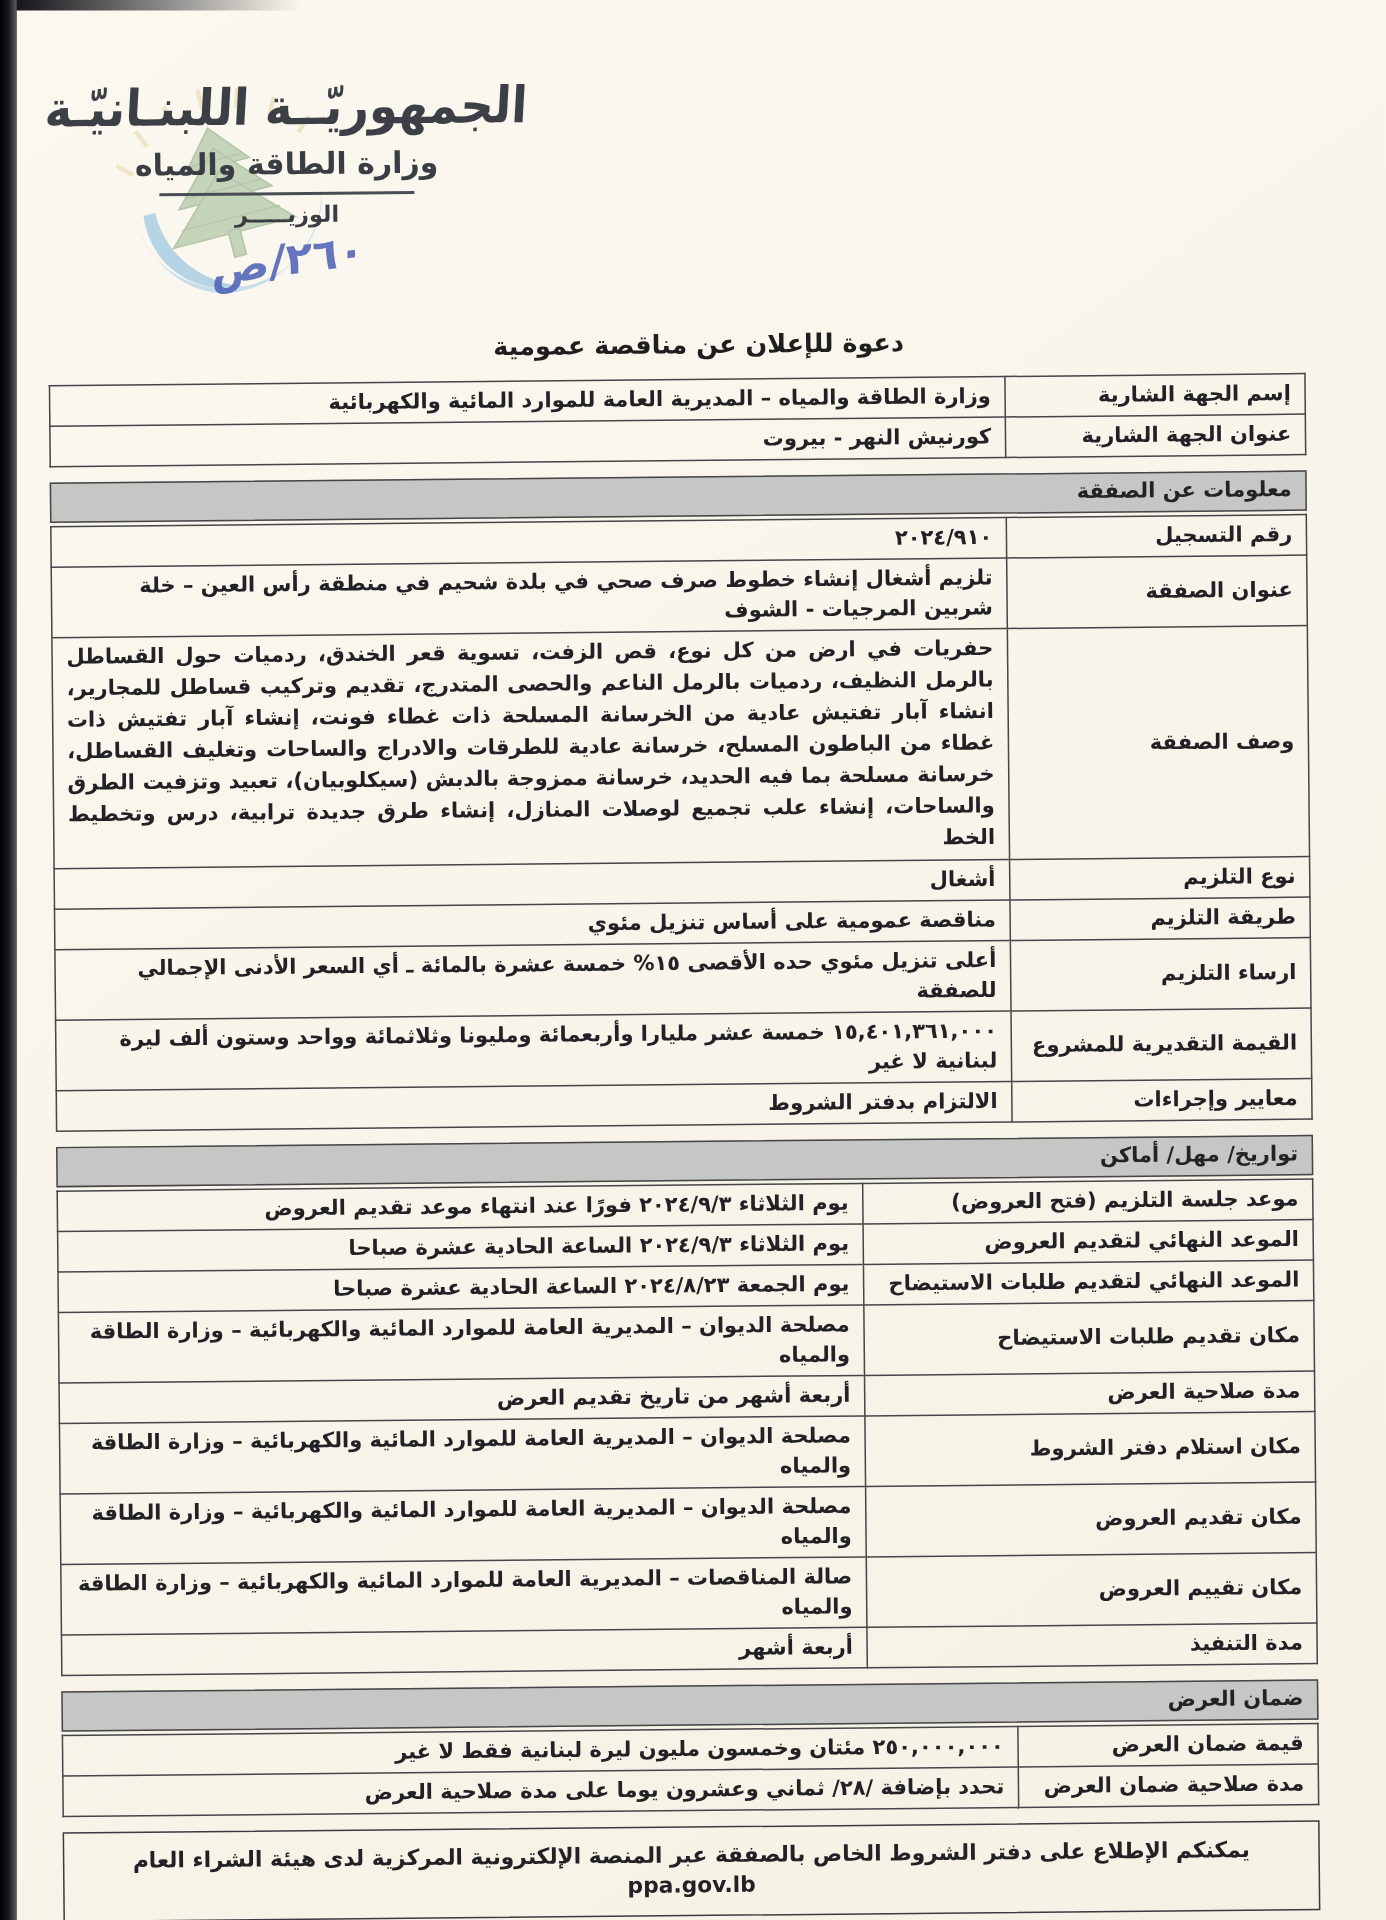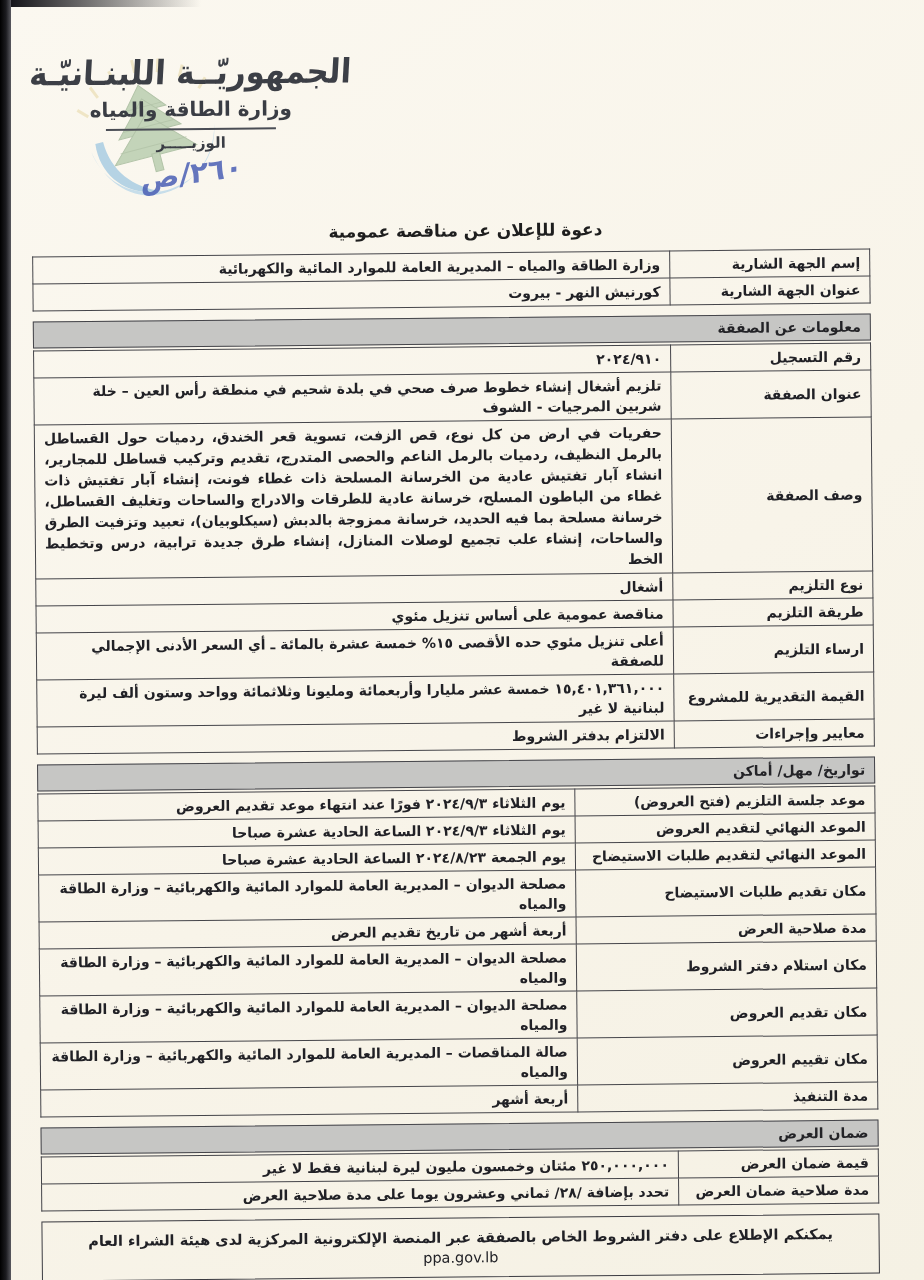--- a/index.html
+++ b/index.html
@@ -46,21 +46,21 @@
   td.lbl{text-align:right;background:transparent;}
   td.val{text-align:right;}
   td.just{text-align:justify;text-align-last:right;line-height:21px;}
   col.c-label{width:200px;} col.c-label-wide{width:300px;}
   .section-bar{background:#c6c6c4;border:1px solid #45454a;font-size:14px;font-weight:700;
     color:#232327;padding:3px 9px;margin-bottom:2px;line-height:19px;}
 
   
   .notice{border:1.6px solid #3a3a40;padding:9px 8px;text-align:center;
     font-size:14.5px;font-weight:700;color:#212126;margin:2px 0 0 0;line-height:20px;}
-  .latin{direction:ltr;unicode-bidi:embed;font-weight:400;}
+  .latin{direction:ltr;unicode-bidi:embed;font-weight:700;}
 </style>
 </head>
 <body>
 
 <div class="scan-edge-left"></div>
 <div class="scan-edge-top"></div>
 
 <div class="paper">
 <div class="tilt">
 

